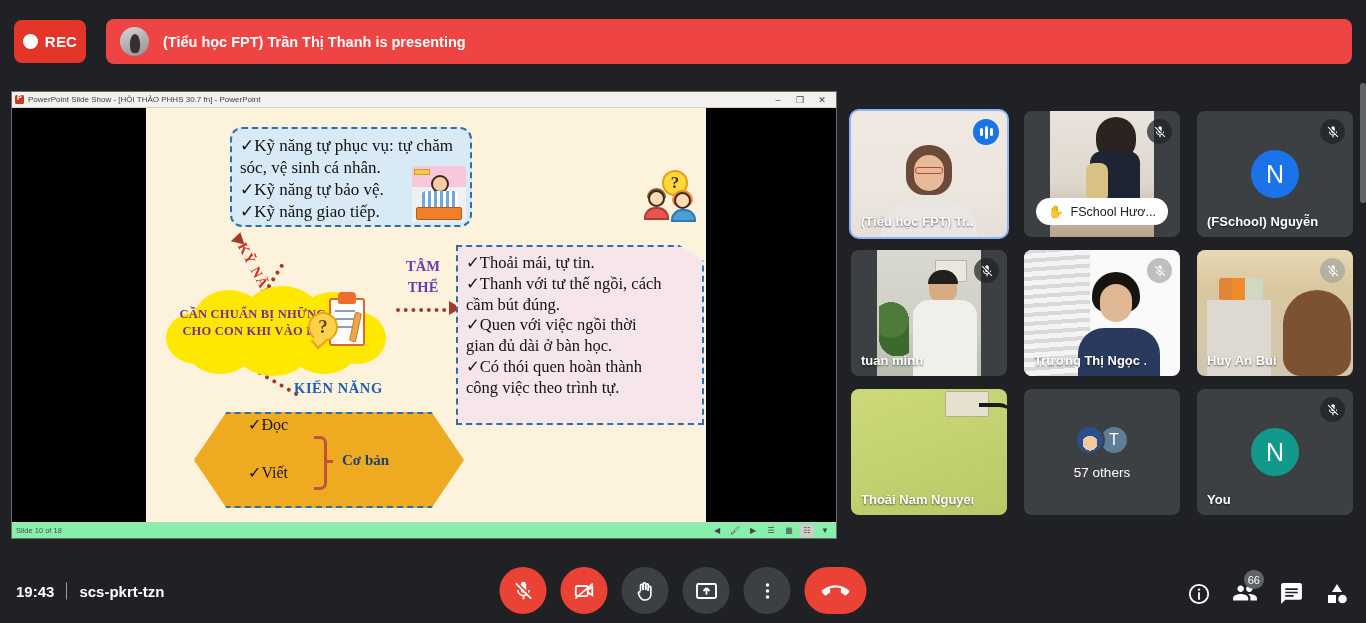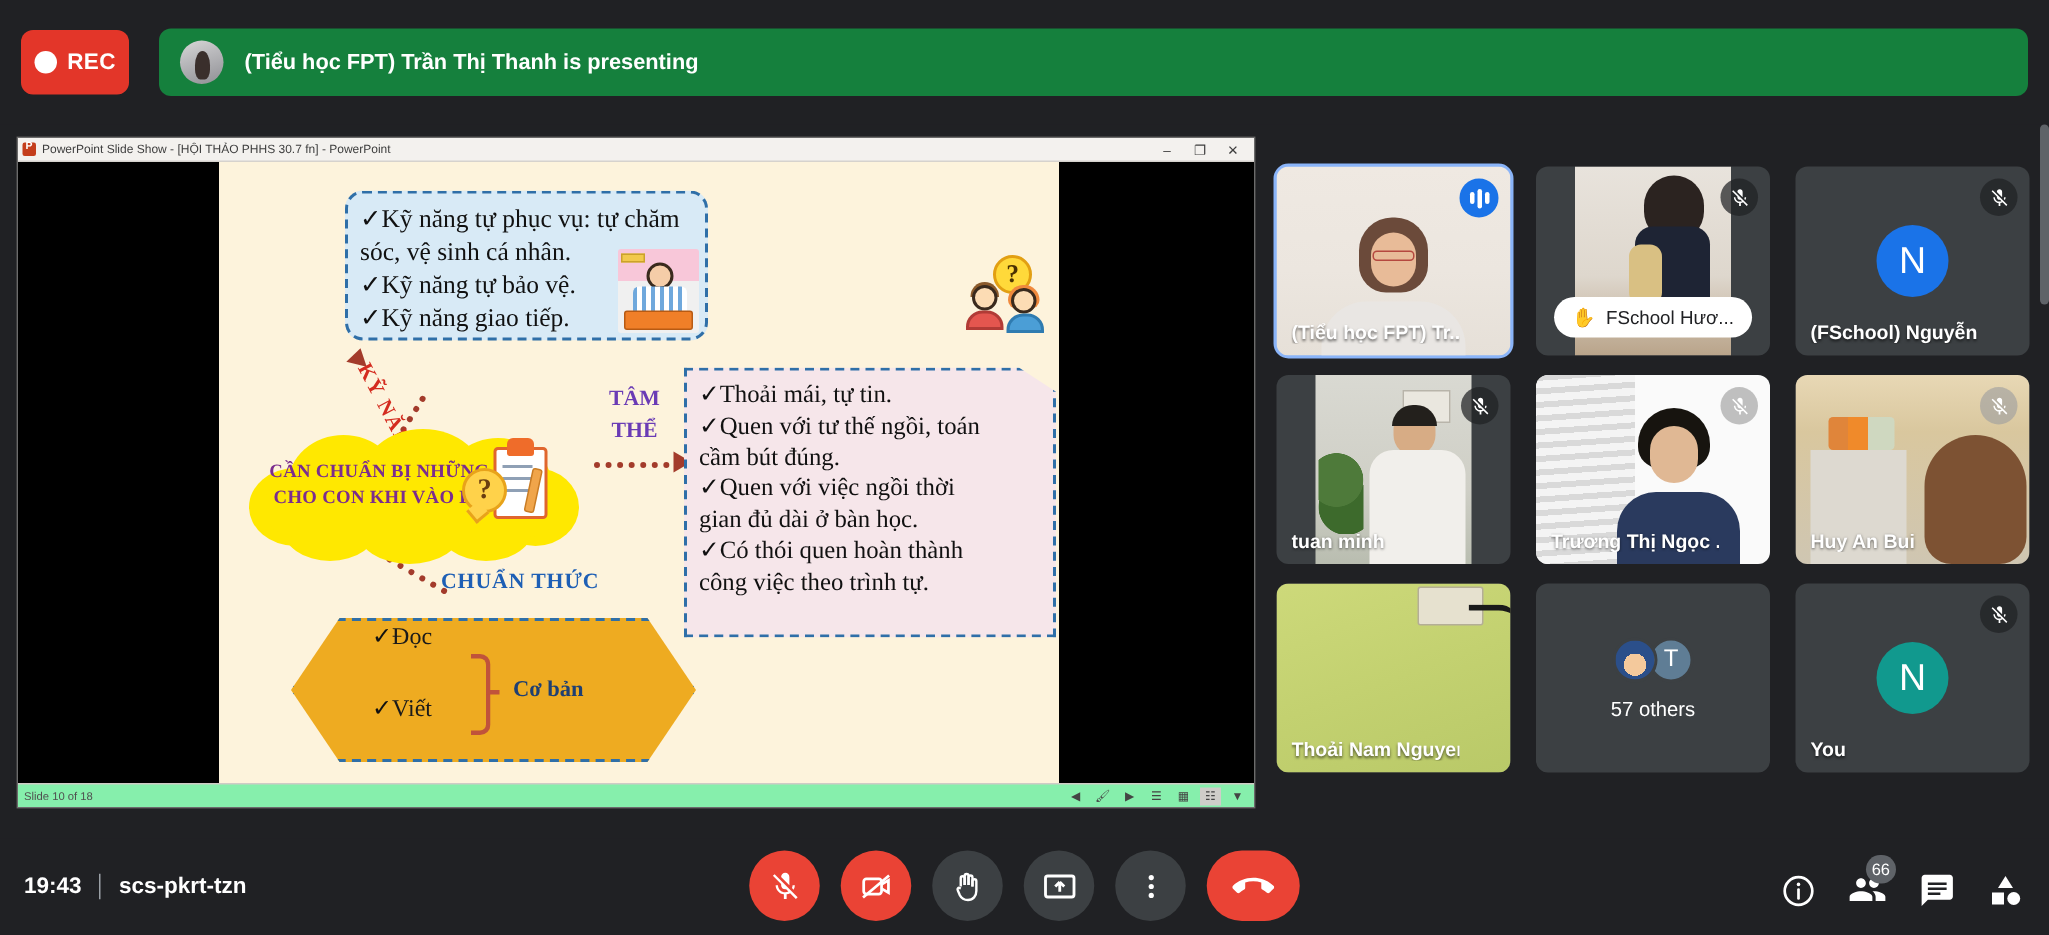--- a/index.html
+++ b/index.html
@@ -19,21 +19,21 @@
   }
   .rec-btn {
     width: 72px; height: 43px; border-radius: 8px; background: #e33629;
     display: flex; align-items: center; justify-content: center; gap: 7px;
     cursor: pointer; flex: none;
   }
   .rec-dot { width: 15px; height: 15px; border-radius: 50%; background: #fff; }
   .rec-label { color: #fff; font-size: 15px; font-weight: bold; letter-spacing: .2px; }
   .presenting-bar {
     margin-left: 20px; height: 45px; flex: 1; max-width: 1252px;
-    background: #15803d; border-radius: 8px;
+    background: #ef4444; border-radius: 8px;
     display: flex; align-items: center; padding: 0 14px; gap: 14px;
   }
   .presenter-avatar {
     width: 29px; height: 29px; border-radius: 50%; flex: none; overflow: hidden;
     background: linear-gradient(160deg,#d8d8d8 0%,#b9b9bc 40%,#8f8f94 100%);
     position: relative;
   }
   .presenter-avatar::after{
     content:""; position:absolute; left:10px; top:7px; width:10px; height:19px;
     background:#3a2f2c; border-radius:50% 50% 35% 35%;
@@ -346,26 +346,26 @@
 
         <div class="dotline" style="left:105px; top:205px; width:60px; transform:rotate(-58deg); transform-origin:left center;"></div>
         <div class="dotline" style="left:250px; top:200px; width:58px;"></div>
         <div class="dotline" style="left:112px; top:262px; width:46px; transform:rotate(30deg); transform-origin:left center;"></div>
 
         <div style="position:absolute;left:86px;top:124px;width:0;height:0;border-left:7px solid transparent;border-right:7px solid transparent;border-bottom:11px solid #a33b2b;transform:rotate(14deg);"></div>
         <div style="position:absolute;left:303px;top:193px;width:0;height:0;border-top:7px solid transparent;border-bottom:7px solid transparent;border-left:12px solid #a33b2b;"></div>
 
         <div class="lbl-kynang">KỸ NĂNG</div>
         <div class="lbl-tamthe">TÂM THỂ</div>
-        <div class="lbl-kienthuc">CHUẨN THỨC</div>
+        <div class="lbl-kienthuc">KIẾN NĂNG</div>
 
         <div class="tt-box">
           <ul>
             <li>Thoải mái, tự tin.</li>
-            <li>Quen với tư thế ngồi, toán</li>
+            <li>Thanh với tư thế ngồi, cách</li>
             <li class="cont">cầm bút đúng.</li>
             <li>Quen với việc ngồi thời</li>
             <li class="cont">gian đủ dài ở bàn học.</li>
             <li>Có thói quen hoàn thành</li>
             <li class="cont">công việc theo trình tự.</li>
           </ul>
         </div>
 
         <div class="cloud">
           <div class="c" style="left:0px;   top:26px; width:62px; height:52px;"></div>

